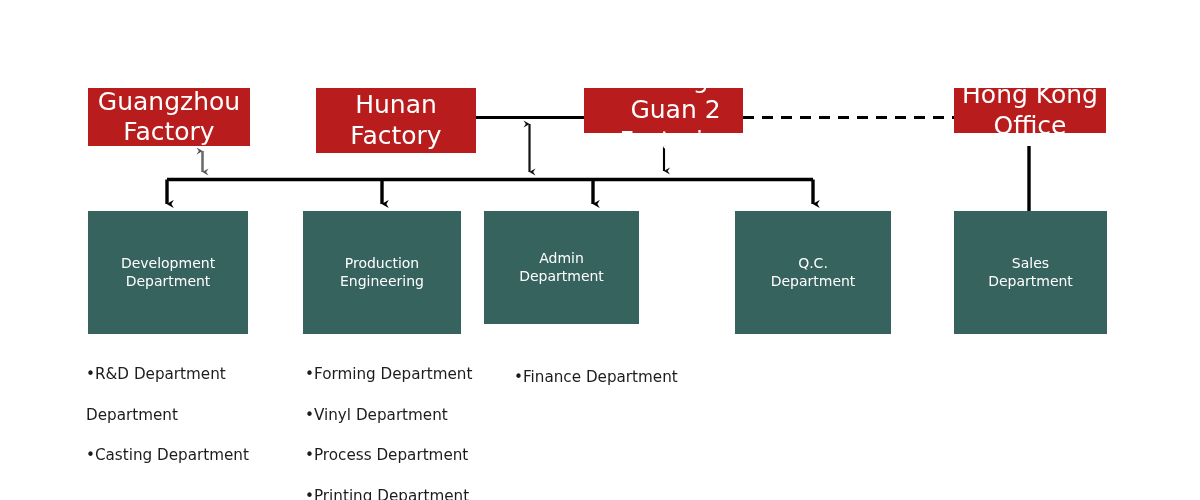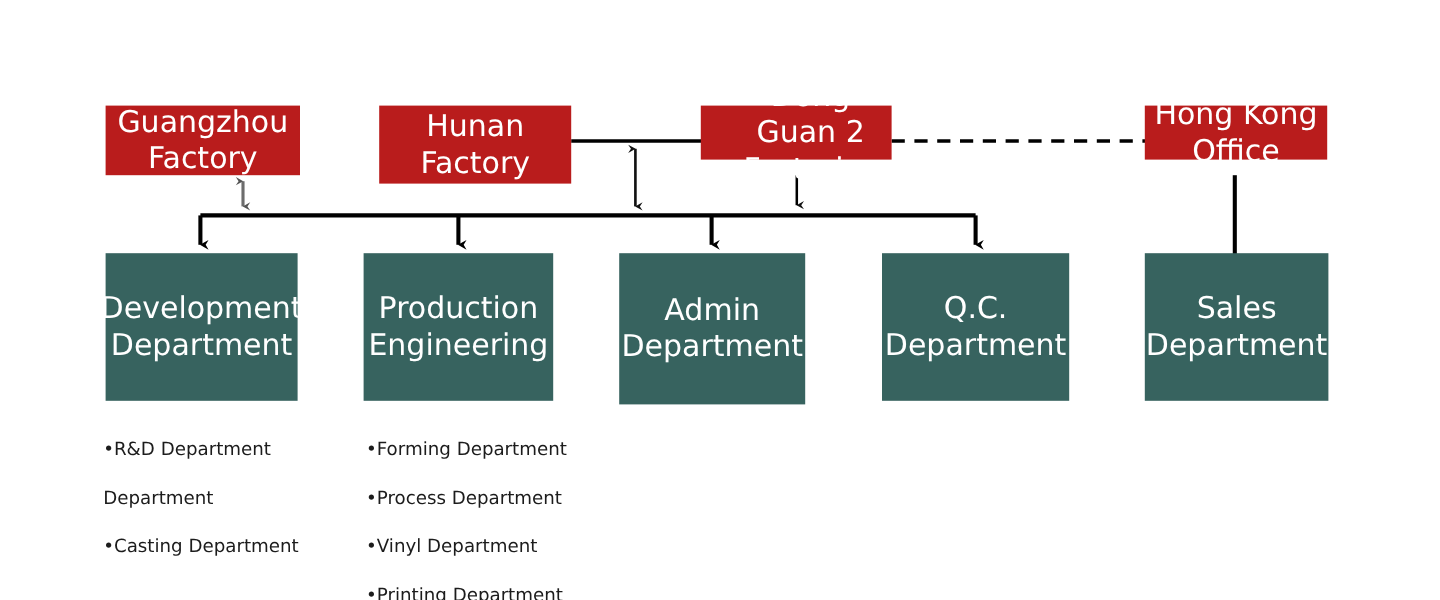--- a/index.html
+++ b/index.html
@@ -34,21 +34,21 @@
     color: #ffffff;
     line-height: 1.22;
     white-space: pre-line;
   }
   .node-factory {
     background: #b91c1c;
     font-size: 25px;
   }
   .node-department {
     background: #37635f;
-    font-size: 25px;
+    font-size: 14px;
     text-align: center;
   }
   .bullet-list {
     position: absolute;
     color: #1c1c1c;
     font-size: 15.2px;
     line-height: 1.335;
     white-space: pre-line;
   }
   .bullet-item { display: block; }
@@ -115,21 +115,21 @@
   </div>
 
   <div class="node node-department" style="left:88px; top:211px; width:160px; height:123px;">
     <span>Development
 Department</span>
   </div>
   <div class="node node-department" style="left:303px; top:211px; width:158px; height:123px;">
     <span>Production
 Engineering</span>
   </div>
-  <div class="node node-department" style="left:516px; top:211px; width:155px; height:126px;">
+  <div class="node node-department" style="left:484px; top:211px; width:155px; height:113px;">
     <span>Admin
 Department</span>
   </div>
   <div class="node node-department" style="left:735px; top:211px; width:156px; height:123px;">
     <span>Q.C.
 Department</span>
   </div>
   <div class="node node-department" style="left:954px; top:211px; width:153px; height:123px;">
     <span>Sales
 Department</span>
@@ -138,22 +138,23 @@
   <div class="bullet-list" style="left:86px; top:344px; width:215px;">
     <span class="bullet-item">•R&amp;D Department</span>
     <span class="bullet-item">Department</span>
     <span class="bullet-item">•Casting Department</span>
     
     
   </div>
 
   <div class="bullet-list" style="left:305px; top:344px; width:200px;">
     <span class="bullet-item">•Forming Department</span>
+    <span class="bullet-item">•Vinyl Department</span>
     <span class="bullet-item">•Process Department</span>
-    <span class="bullet-item">•Vinyl Department</span>
     <span class="bullet-item">•Printing Department</span>
     
   </div>
 
   <div class="bullet-list" style="left:514px; top:347px; width:200px;">
+    <span class="bullet-item">•Finance Department</span>
   </div>
 
 </div>
 
 </body></html>

